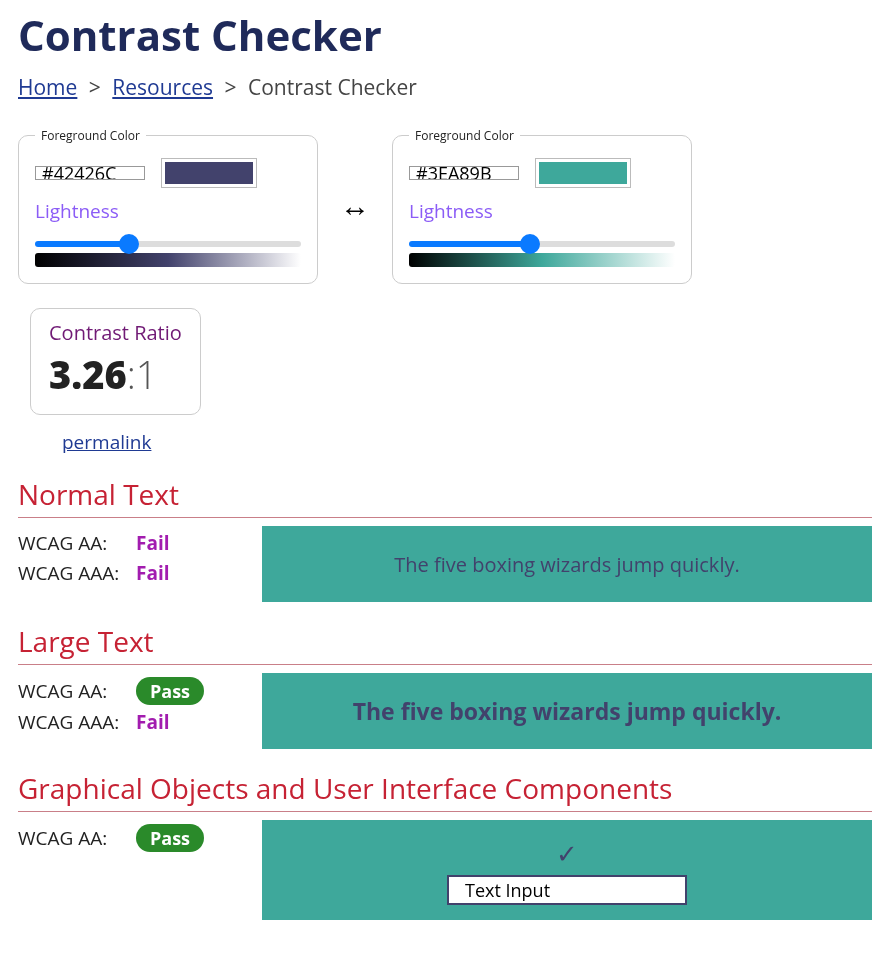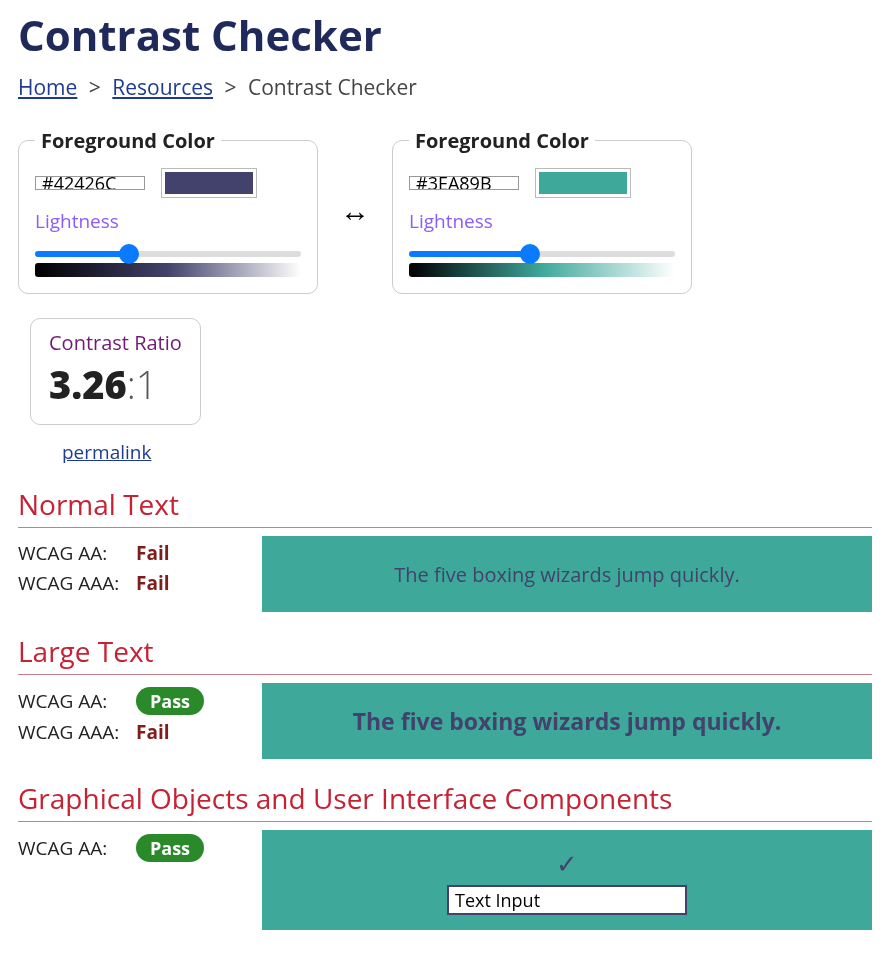--- a/index.html
+++ b/index.html
@@ -36,22 +36,22 @@
     margin-bottom: 24px;
   }
   fieldset.color-panel {
     border: 1px solid #ccc;
     border-radius: 10px;
     padding: 14px 16px 16px 16px;
     width: 300px;
     position: relative;
   }
   fieldset.color-panel legend {
-    font-size: 20px;
-    font-weight: 700;
+    font-size: 12px;
+    font-weight: 400;
     color: #222;
     padding: 0 6px;
   }
   .color-row {
     display: flex;
     align-items: center;
     gap: 16px;
     margin-bottom: 10px;
   }
   .hex-input {
@@ -158,21 +158,21 @@
   .result-row {
     display: flex;
     align-items: center;
     margin: 4px 0;
   }
   .result-label {
     width: 118px;
     color: #222;
   }
   .fail {
-    color: #7f1d1d;
+    color: #a21caf;
     font-weight: 700;
     font-size: 19px;
   }
   .pass {
     background: #2a8a2a;
     color: #fff;
     font-weight: 700;
     font-size: 18px;
     padding: 2px 14px;
     border-radius: 14px;
@@ -191,21 +191,21 @@
   .ui-sample {
     flex-direction: column;
     gap: 4px;
     min-height: 100px;
   }
   .check-icon { font-size: 26px; }
   .ui-input {
     width: 240px;
     height: 30px;
     font-size: 18px;
-    padding: 2px 6px;
+    padding: 2px 16px;
     border: 2px solid;
     background: #fff;
     font-family: inherit;
   }
 </style>
 </head>
 <body>
 
 
 

